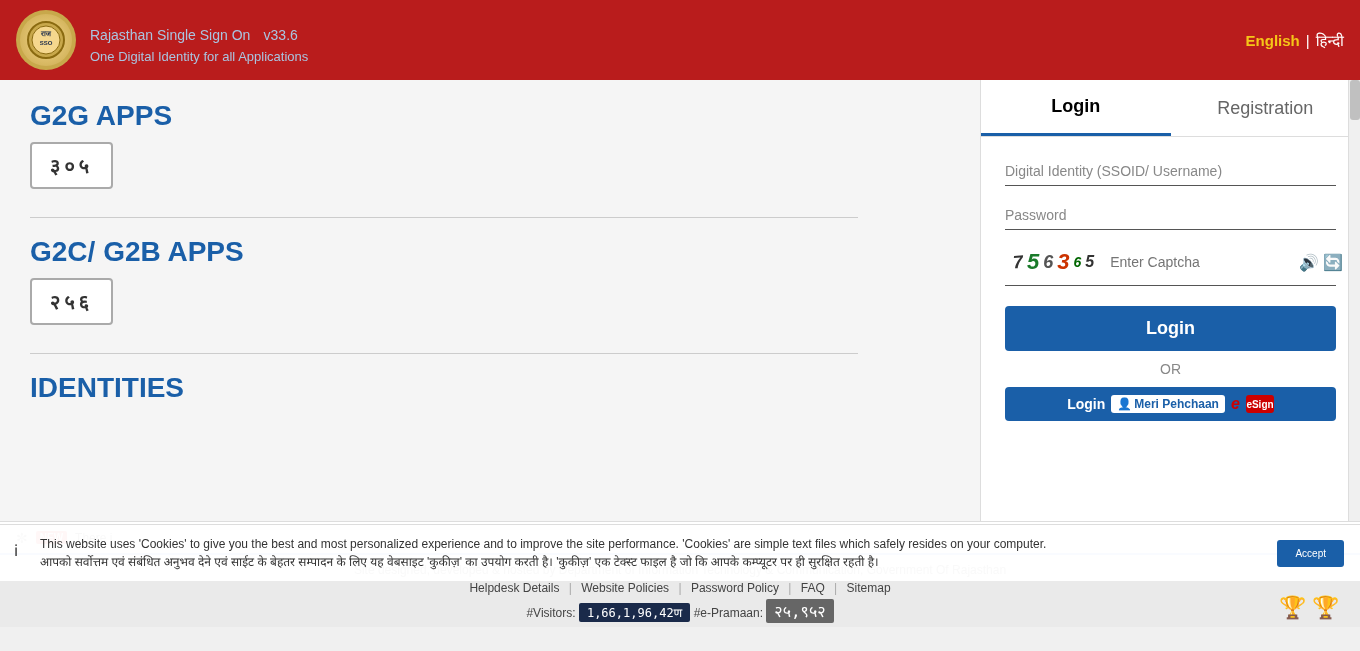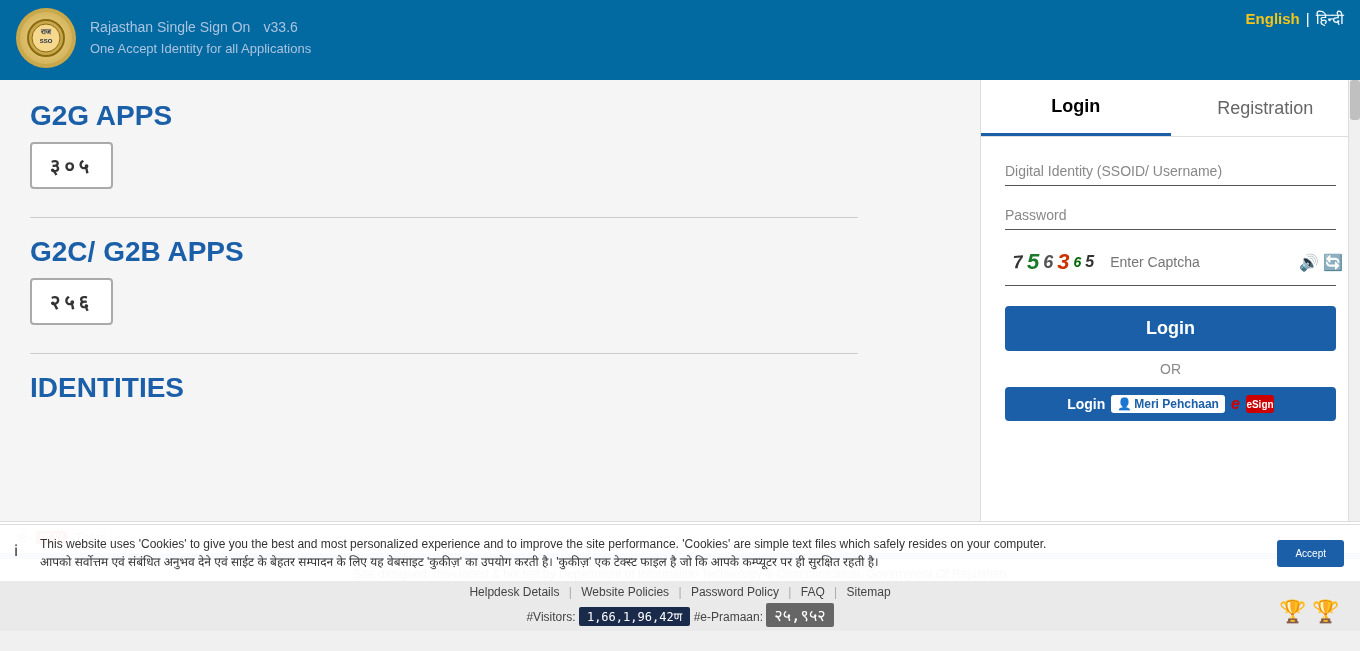--- a/index.html
+++ b/index.html
@@ -1,22 +1,22 @@
 <!DOCTYPE html>
 <html><head>
   <meta charset="utf-8">
   <style>
     * { margin: 0; padding: 0; box-sizing: border-box; }
     body { font-family: Arial, sans-serif; background: #f0f0f0; min-height: 651px; overflow: hidden; position: relative; }
 
     
     .header {
-      background: #0369a1;
-      display: flex;
-      align-items: flex-start;
+      background: #b91c1c;
+      display: flex;
+      align-items: center;
       padding: 8px 16px;
       height: 80px;
       position: relative;
     }
     .header-logo {
       width: 60px;
       height: 60px;
       background: #c8a84b;
       border-radius: 50%;
       display: flex;
@@ -287,21 +287,21 @@
       font-size: 10px;
       font-weight: bold;
       padding: 1px 4px;
       border-radius: 2px;
     }
     .ticker-star { color: #666; font-size: 14px; }
 
     
     .footer {
       background: #eaeaea;
-      border-top: 6px solid #3b82f6;
+      border-top: 2px solid #3b82f6;
       text-align: center;
       padding: 8px 0 4px 0;
       font-size: 12px;
       color: #444;
       position: relative;
     }
     .footer-top { margin-bottom: 4px; }
     .footer-links { margin-bottom: 4px; }
     .footer-links a {
       color: #444;
@@ -354,21 +354,21 @@
         <text x="20" y="16" text-anchor="middle" font-size="7" font-weight="bold" fill="#1a2a4a">राज</text>
         <text x="20" y="25" text-anchor="middle" font-size="6" fill="#1a2a4a">SSO</text>
       </svg>
     </div>
   </div>
   <div class="header-title">
     <h1>
       <span>Rajasthan Single Sign On</span>
       <span style="font-size:14px;color:#aac4e0;margin-left:6px;">v33.6</span>
     </h1>
-    <p>One Accept Identity for all Applications</p>
+    <p>One Digital Identity for all Applications</p>
   </div>
   <div class="header-lang">
     <span class="lang-en">English</span>
     <span class="lang-divider">|</span>
     <span class="lang-hi">हिन्दी</span>
   </div>
 </header>
 
 <div class="main-container">
 

